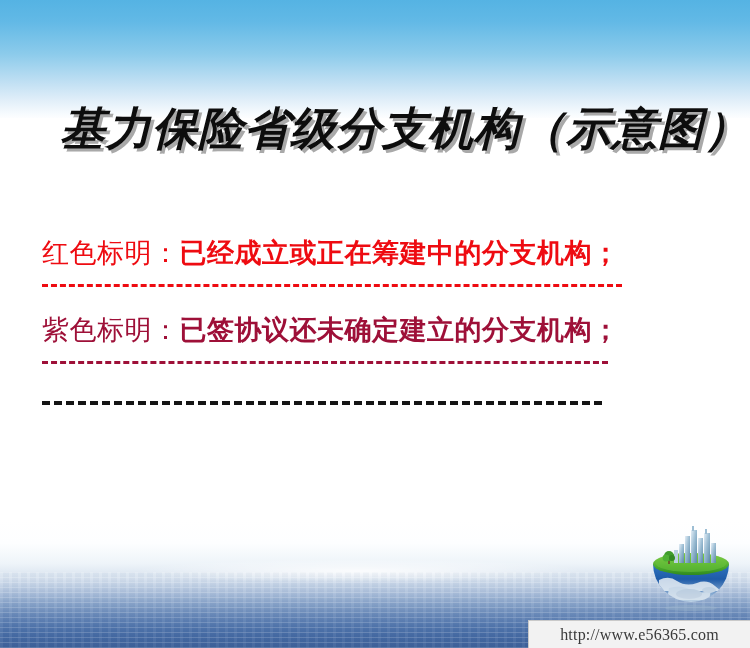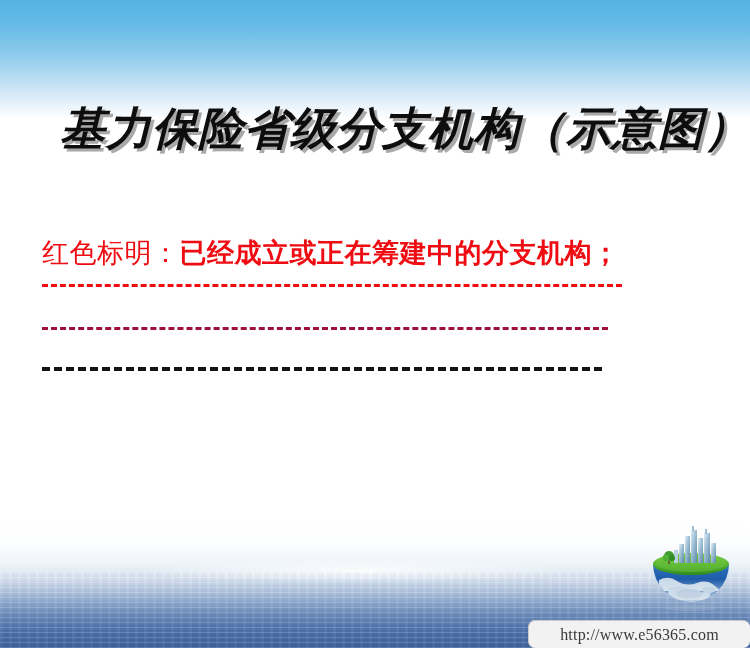--- a/index.html
+++ b/index.html
@@ -162,21 +162,20 @@
     top: 620px;
     width: 222px;
     height: 28px;
     background: #f2f2f2;
     border-top: 1px solid #c9c9c9;
     border-left: 1px solid #c9c9c9;
     box-sizing: border-box;
     display: flex;
     align-items: center;
     justify-content: center;
-    border-radius: 7px;
   }
   .watermark span {
     font-family: "Liberation Serif", "DejaVu Serif", serif;
     font-size: 16px;
     color: #3a3a3a;
     letter-spacing: .2px;
   }
 </style>
 </head>
 <body>
@@ -195,20 +194,23 @@
 
     <div class="legend-row row-red">
       <div class="legend-text">
         <span class="lead">红色标明：</span><span class="emph">已经成立或正在筹建中的分支机构；</span>
       </div>
       <div class="rule rule-red"></div>
       <div class="gap-red"></div>
     </div>
 
     <div class="legend-row row-purple">
+      <div class="legend-text">
+        <span class="lead">紫色标明：</span><span class="emph">已签协议还未确定建立的分支机构；</span>
+      </div>
       <div class="rule rule-purple"></div>
       <div class="gap-purple"></div>
     </div>
 
     <div class="legend-row row-black">
       <div class="rule rule-black"></div>
     </div>
 
   </div>
 

